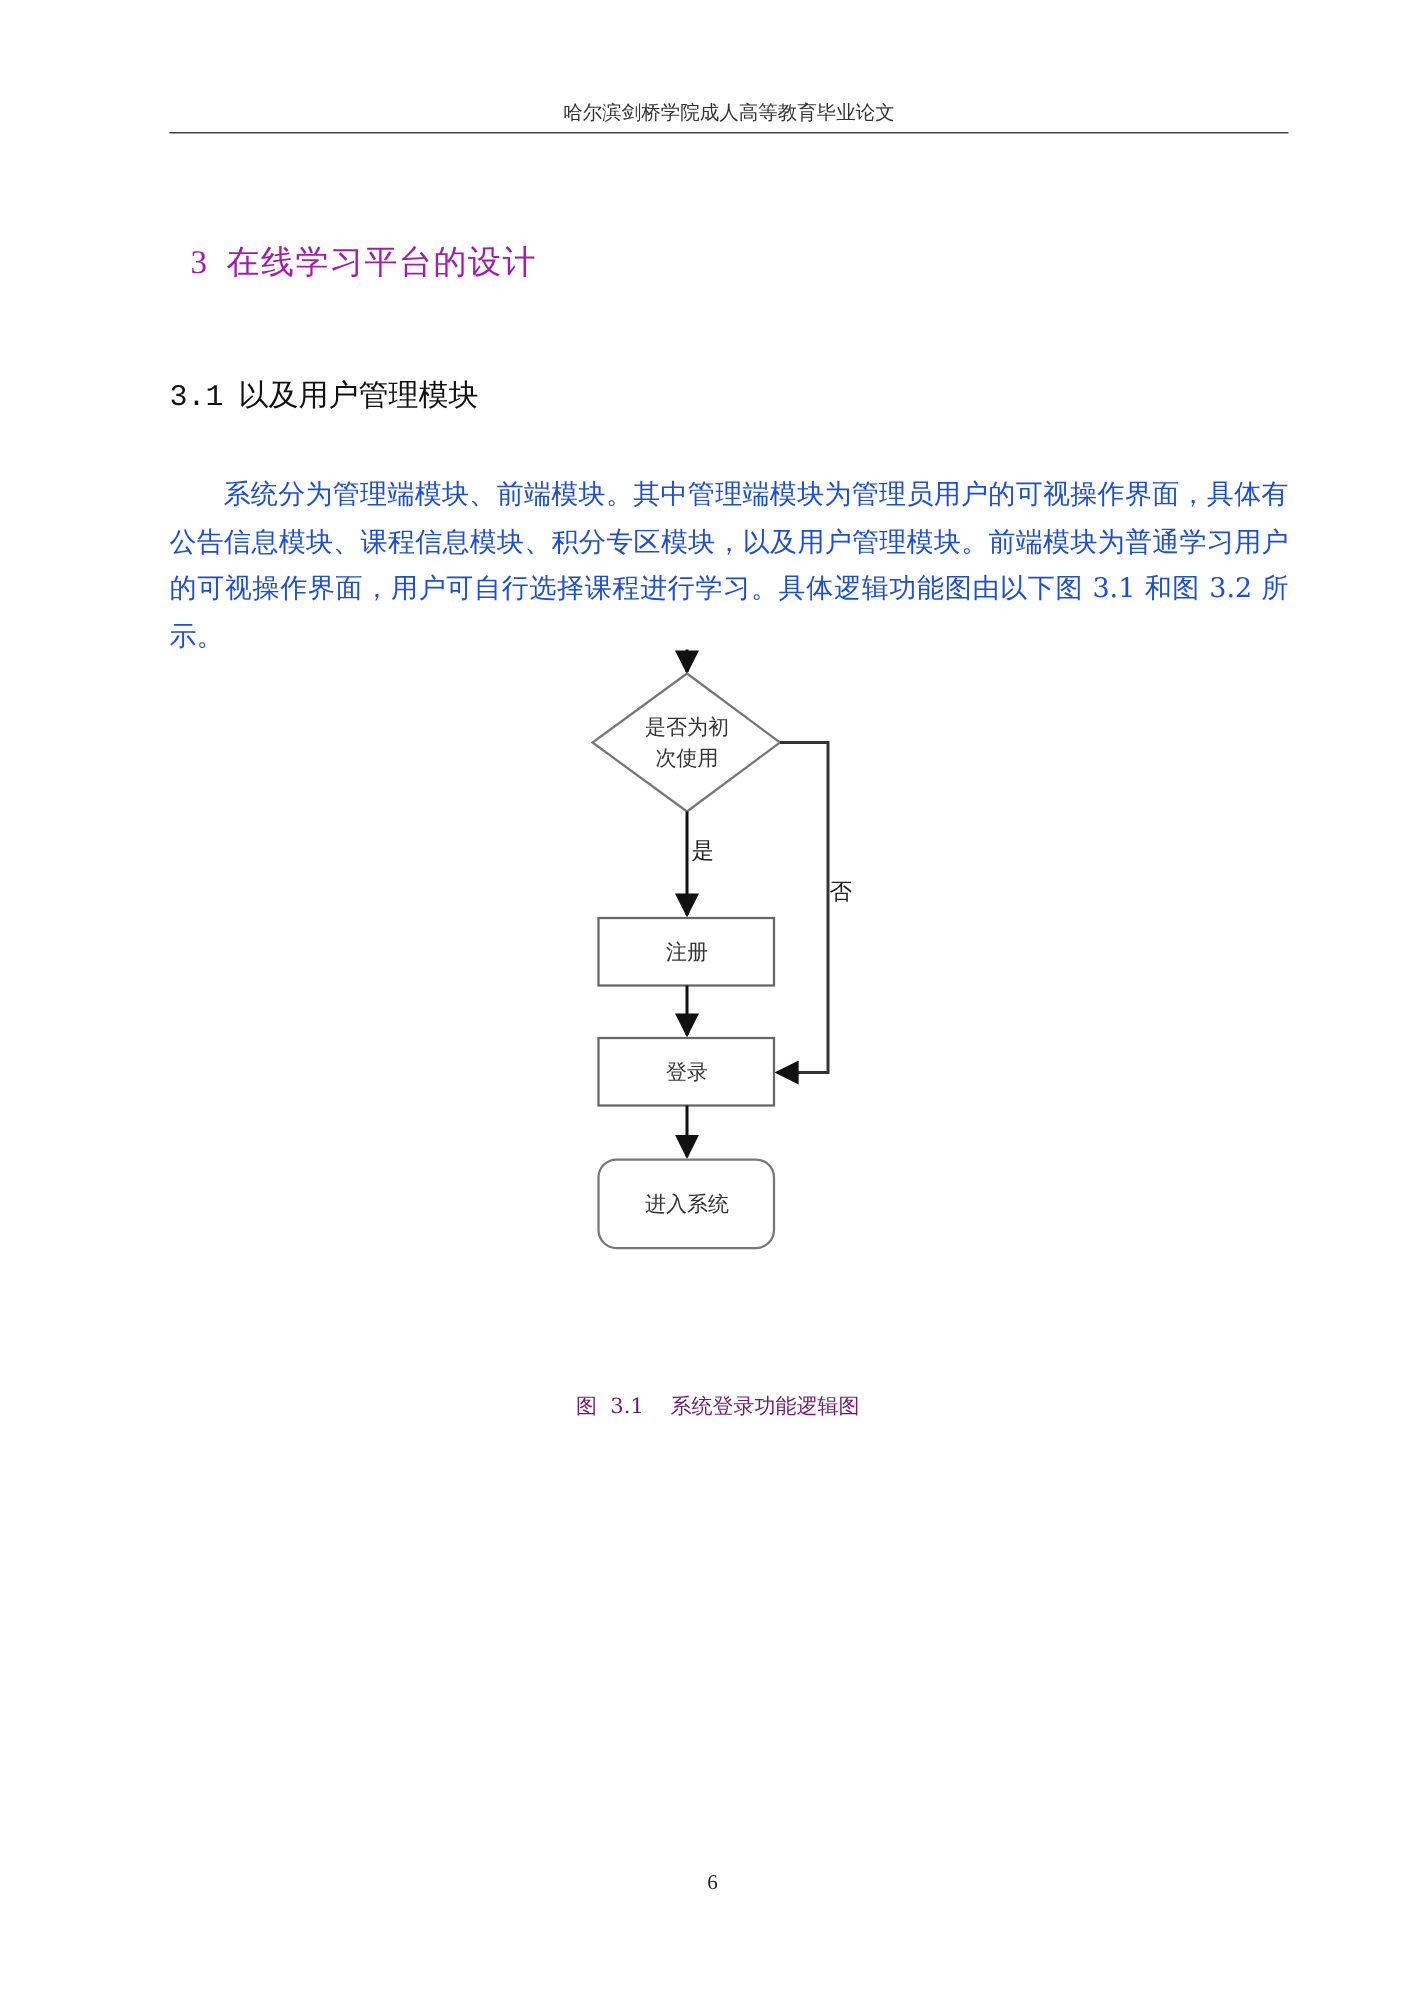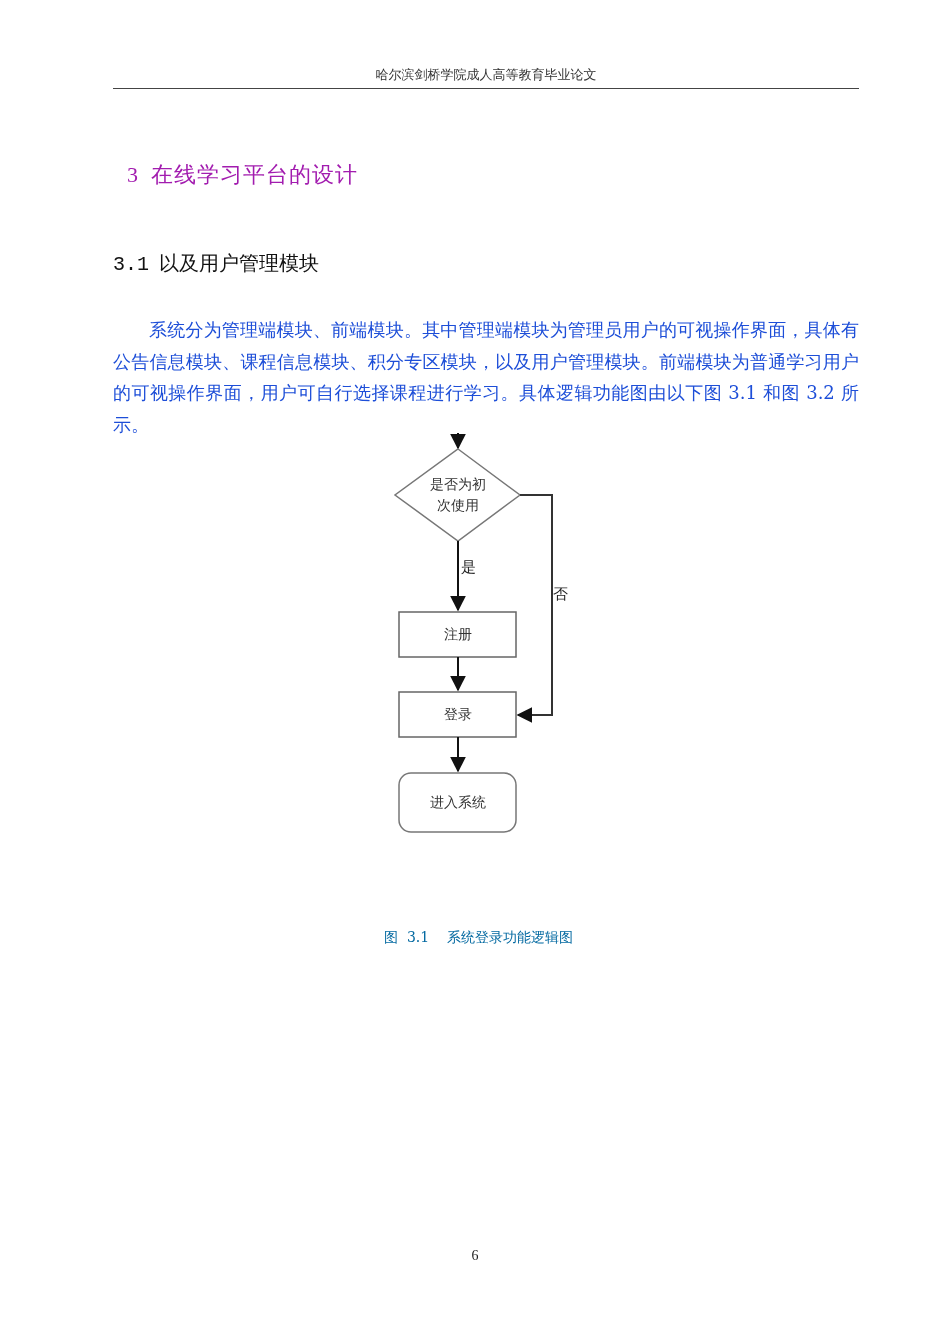--- a/index.html
+++ b/index.html
@@ -37,21 +37,21 @@
   }
   .figure svg { display: block; }
   .node-label {
     font-family: "DejaVu Sans", sans-serif; font-size: 14px; fill: #333;
   }
   .edge-label {
     font-family: "DejaVu Sans", sans-serif; font-size: 15px; fill: #222;
   }
   .caption {
     position: absolute; left: 384px; top: 929px;
-    font-family: "DejaVu Serif", serif; font-size: 14px; color: #0369a1;
+    font-family: "DejaVu Serif", serif; font-size: 14px; color: #701a75;
     white-space: pre;
   }
   .page-num {
     position: absolute; left: 0; top: 1248px; width: 950px; text-align: center;
     font-family: "Liberation Serif", serif; font-size: 14px; color: #222;
   }
 </style>
 </head>
 <body>
 

